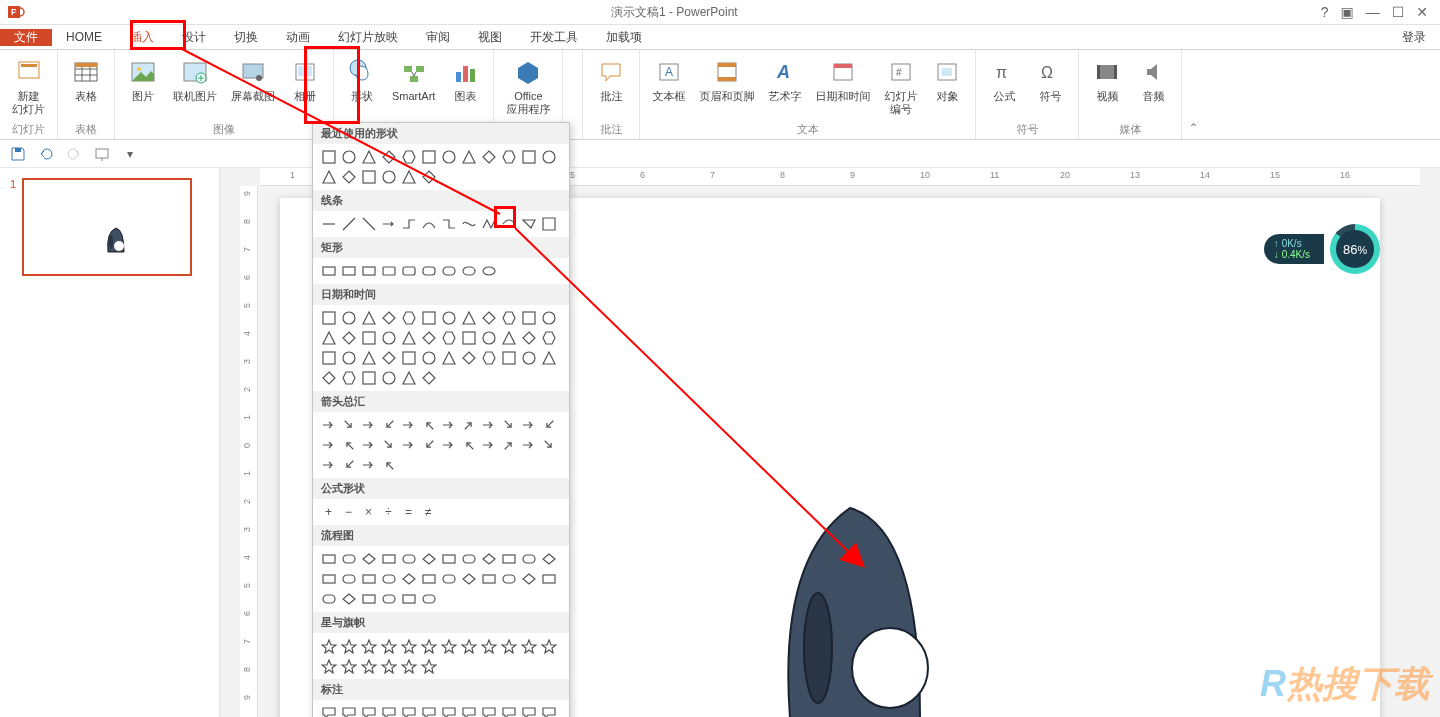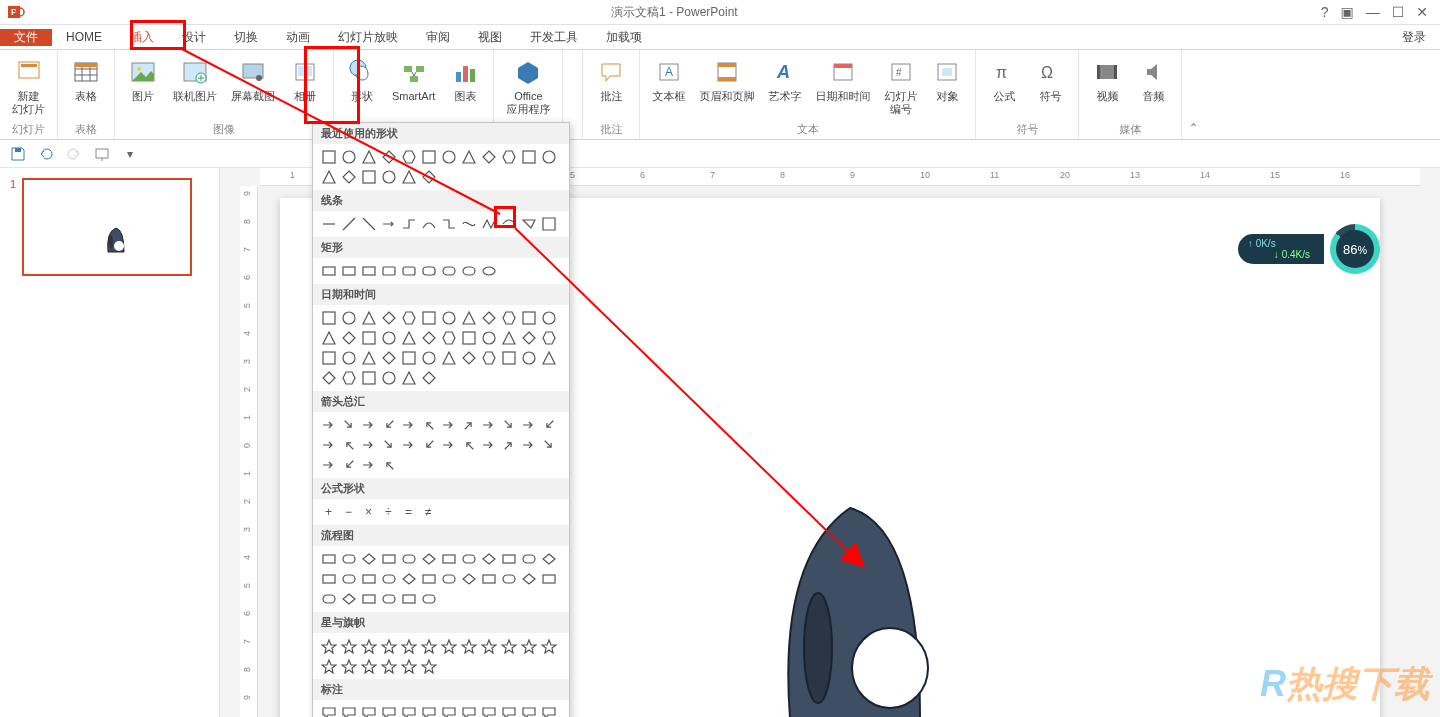--- a/index.html
+++ b/index.html
@@ -58,21 +58,21 @@
 .shapes-dropdown .shape-cell { width: 20px; height: 20px; display: flex; align-items: center; justify-content: center; cursor: pointer; }
 
 
 .annotation { position: absolute; border: 3px solid #ff0000; pointer-events: none; z-index: 200; }
 .arrow-svg { position: absolute; pointer-events: none; z-index: 199; }
 
 
 .net-widget { position: absolute; right: 60px; top: 224px; display: flex; align-items: center; gap: 6px; z-index: 50; }
 .net-stats { background: #1a3a4a; border-radius: 16px 0 0 16px; padding: 4px 14px 4px 10px; font-size: 10px; color: #fff; }
 .net-stats .up { color: #8dd; }
-.net-stats .down { color: #8f8; margin-left: 26px; }
+.net-stats .down { color: #8f8; }
 .net-circle { width: 50px; height: 50px; border-radius: 50%; background: conic-gradient(#3dd6c4 0% 86%, #2a4a5a 86% 100%); display: flex; align-items: center; justify-content: center; position: relative; }
 .net-circle::after { content: ""; position: absolute; width: 38px; height: 38px; border-radius: 50%; background: #1a3a4a; }
 .net-circle .pct { position: relative; z-index: 1; color: #fff; font-size: 13px; }
 
 
 .watermark { position: absolute; right: 10px; bottom: 8px; font-size: 36px; font-weight: bold; font-style: italic; opacity: 0.55; z-index: 60; }
 .watermark .r { color: #4fb3e8; }
 .watermark .rest { color: #ff9a3c; }
 
 

